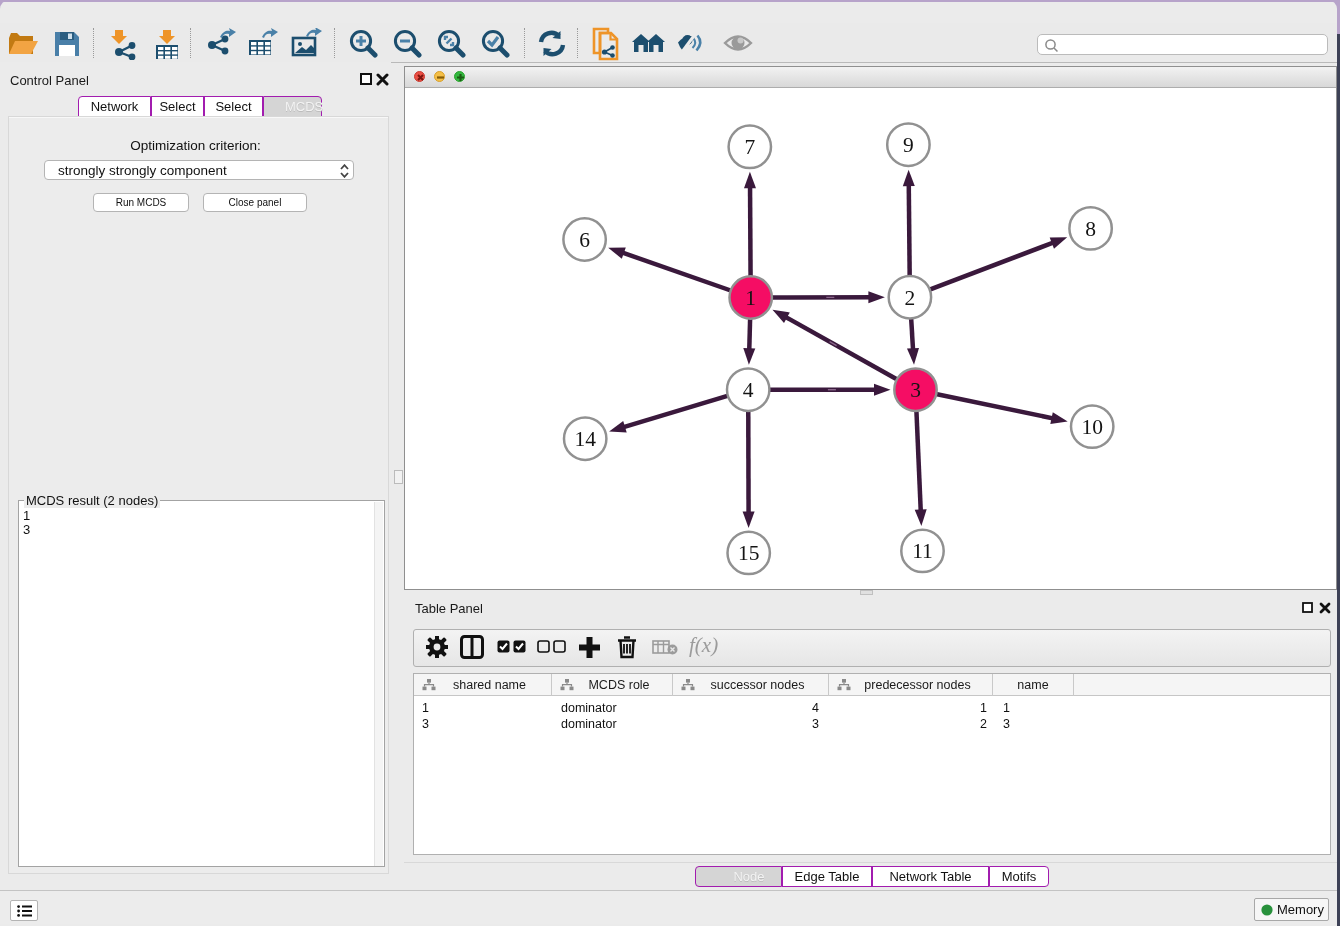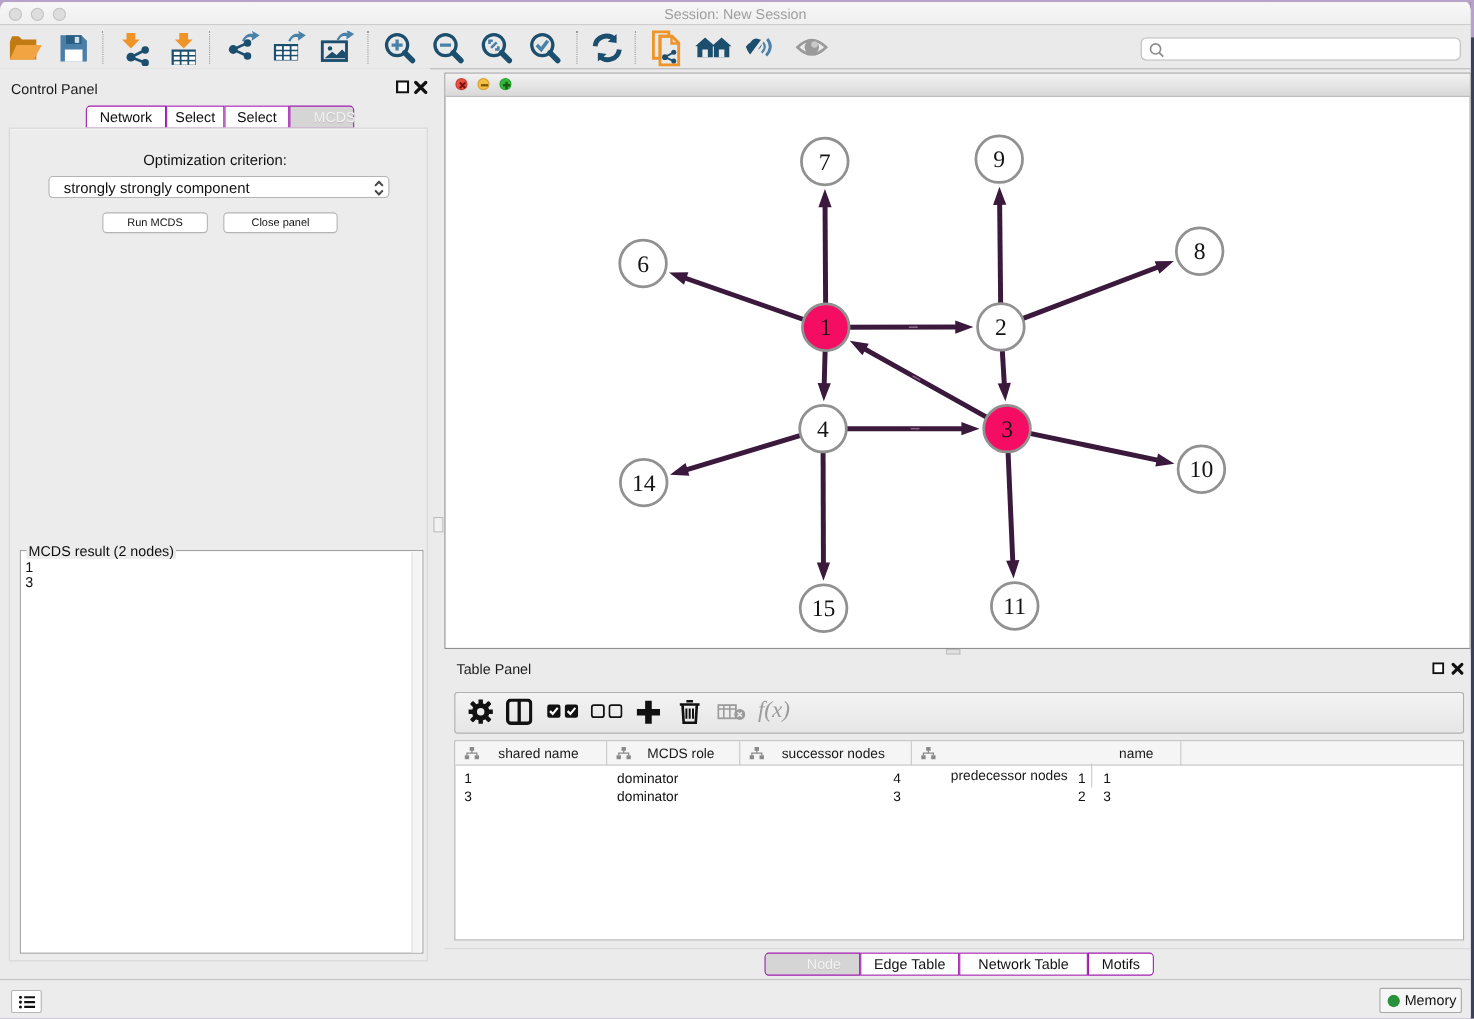--- a/index.html
+++ b/index.html
@@ -30,26 +30,20 @@
 #ttable{position:absolute;left:9px;top:77px;width:918px;height:182px;background:#fff;border:1px solid #b0b0b0;}
 #thead{position:absolute;left:0;top:0;width:100%;height:22px;background:#f5f5f5;border-bottom:1px solid #c6c6c6;}
 .hcol{position:absolute;top:0;height:22px;border-right:1px solid #c9c9c9;font-size:12.5px;color:#1a1a1a;}
 .hlbl{position:absolute;top:4px;left:0;width:100%;text-align:center;}
 .cell{position:absolute;font-size:12.5px;color:#111;}
 #statusbar{position:absolute;left:0;top:890px;width:1337px;height:34px;background:#ececec;border-top:1px solid #c3c3c3;}
 #rightstrip{position:absolute;right:0;top:0;width:3px;height:926px;background:#3d4156;}
 #rightstriptop{position:absolute;right:0;top:0;width:3px;height:34px;background:#b7a3ca;}
 </style></head><body>
 <div id="win">
-<div id="titlebar">
- <div class="tl" style="left:8px;"></div>
- <div class="tl" style="left:28px;"></div>
- <div class="tl" style="left:48px;"></div>
- <div id="title">Session: New Session</div>
-</div>
 <div id="toolbar">
       <div class="sep" style="left:93px"></div>
       <div class="sep" style="left:190px"></div>
       <div class="sep" style="left:334px"></div>
       <div class="sep" style="left:524px"></div>
       <div class="sep" style="left:577px"></div>
       <div id="searchbox">
         <svg class="abs" style="left:6px;top:3px" width="16" height="16" viewBox="0 0 16 16">
           <circle cx="6.5" cy="6.5" r="4.6" fill="none" stroke="#8a8a8a" stroke-width="1.5"></circle>
           <line x1="10" y1="10" x2="13.5" y2="13.5" stroke="#8a8a8a" stroke-width="1.5"></line>
@@ -342,21 +336,21 @@
           </svg>
           <div class="hcol" style="left:259px;width:156px;">
             <div class="hlbl" style="padding-left:14px;">successor nodes</div>
           </div>
           <svg class="abs" style="left:267px;top:5px" width="14" height="12" viewBox="0 0 14 12">
             <rect x="5" y="0" width="4" height="3.6" fill="#8a8a8a"></rect>
             <rect x="0.5" y="7.6" width="4" height="3.6" fill="#8a8a8a"></rect>
             <rect x="9.5" y="7.6" width="4" height="3.6" fill="#8a8a8a"></rect>
             <path d="M7 3.6 L7 5.6 M2.5 7.6 L2.5 5.6 L11.5 5.6 L11.5 7.6" fill="none" stroke="#8a8a8a" stroke-width="1.2"></path>
           </svg>
-          <div class="hcol" style="left:415px;width:164px;margin-top:20px;">
+          <div class="hcol" style="left:415px;width:164px;">
             <div class="hlbl" style="padding-left:14px;">predecessor nodes</div>
           </div>
           <svg class="abs" style="left:423px;top:5px" width="14" height="12" viewBox="0 0 14 12">
             <rect x="5" y="0" width="4" height="3.6" fill="#8a8a8a"></rect>
             <rect x="0.5" y="7.6" width="4" height="3.6" fill="#8a8a8a"></rect>
             <rect x="9.5" y="7.6" width="4" height="3.6" fill="#8a8a8a"></rect>
             <path d="M7 3.6 L7 5.6 M2.5 7.6 L2.5 5.6 L11.5 5.6 L11.5 7.6" fill="none" stroke="#8a8a8a" stroke-width="1.2"></path>
           </svg>
           <div class="hcol" style="left:579px;width:81px;">
             <div class="hlbl" style="padding-left:0px;">name</div>

